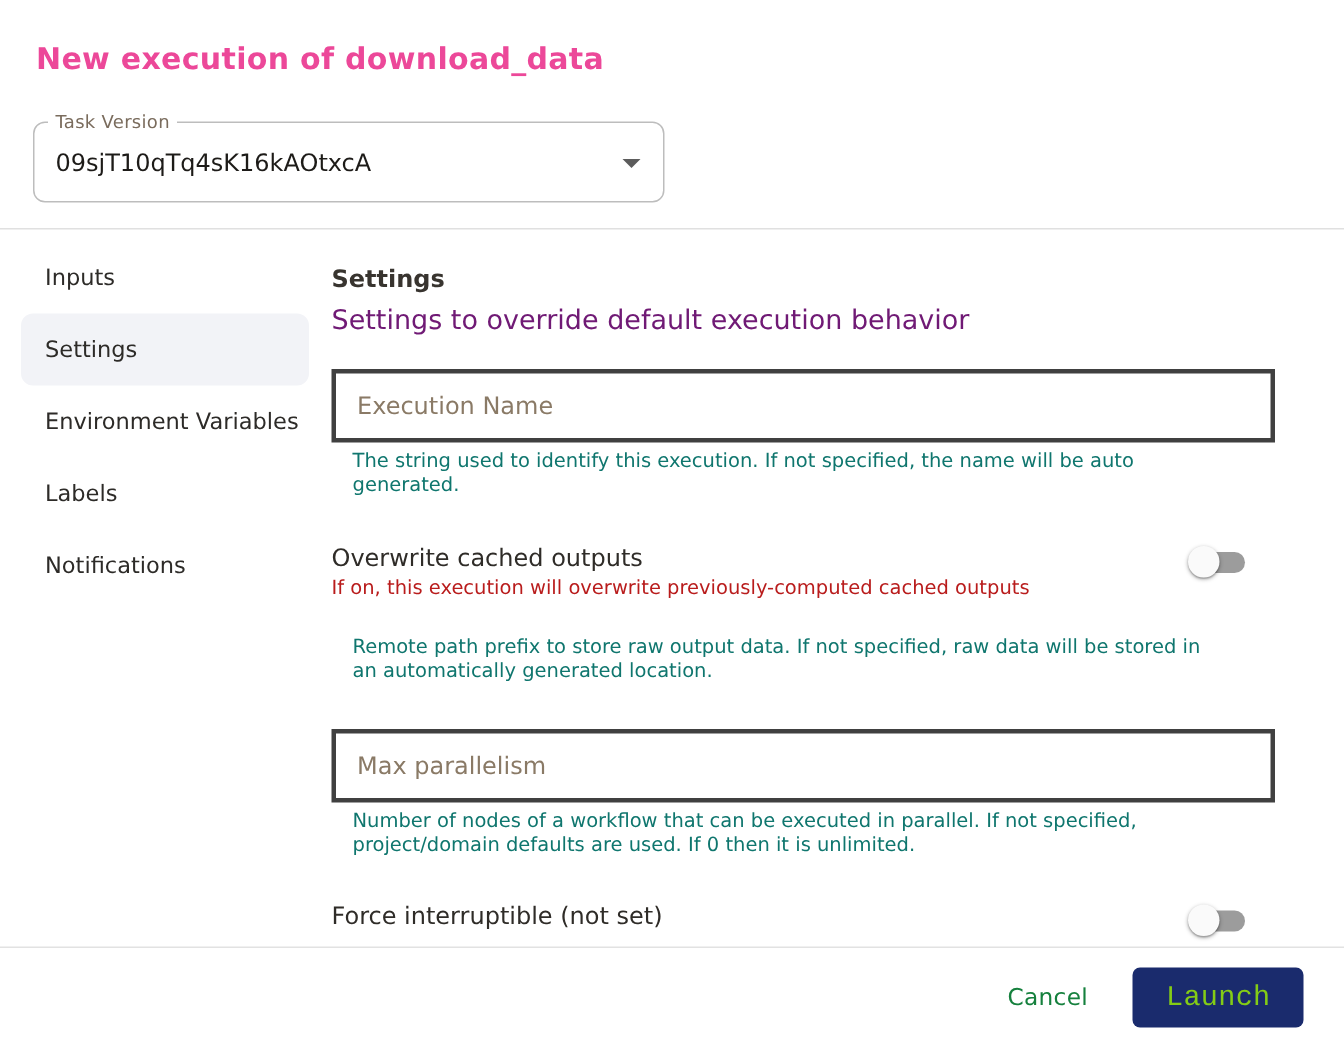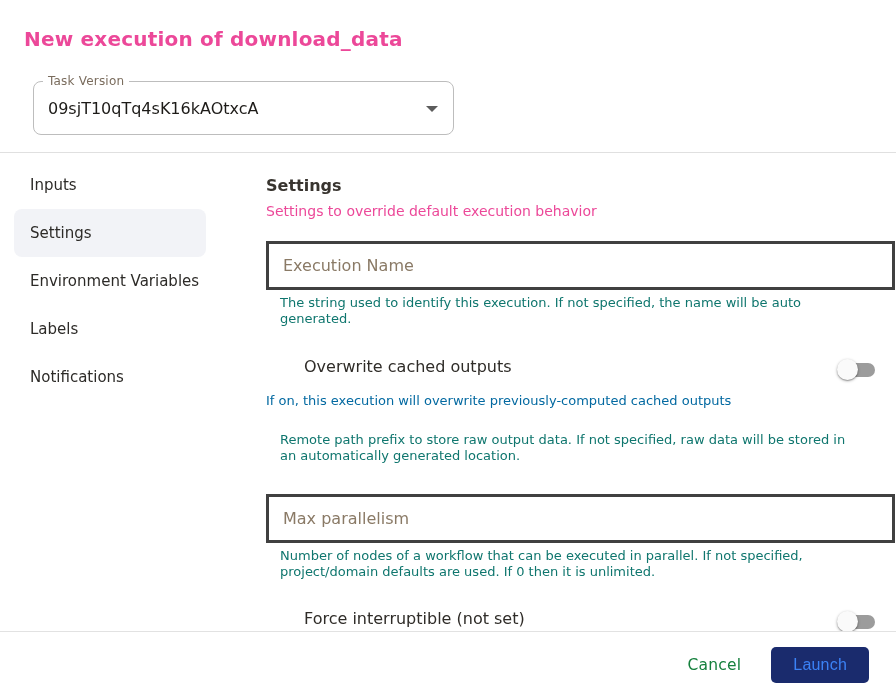--- a/index.html
+++ b/index.html
@@ -15,69 +15,68 @@
   
   .dialog-header { position:relative; height:153px; border-bottom:1px solid #e0e0e0; }
   .dialog-title {
     position:absolute; left:24px; top:27px;
     font-size:20px; font-weight:700; color:#ec4899; letter-spacing:.2px;
   }
   .version-select {
     position:absolute; left:22px; top:81px; width:421px; height:54px;
     border:1px solid #bdbdbd; border-radius:8px; background:#fff;
     cursor:pointer;
-    margin-left:11px;
   }
   .version-select .floating-label {
     position:absolute; top:-8px; left:9px; padding:0 5px;
     background:#fff; font-size:12px; color:#7a6c5d; letter-spacing:.2px;
   }
   .version-select .select-value {
     position:absolute; left:14px; top:0; height:100%;
     display:flex; align-items:center;
     font-size:16px; color:#1d1b18;
   }
   .arrow-down {
     position:absolute; right:15px; top:50%; margin-top:-2px;
     width:0; height:0;
     border-left:6px solid transparent; border-right:6px solid transparent;
     border-top:6px solid #5c5c5c;
   }
 
   
-  .dialog-body { display:flex;gap:45px; }
+  .dialog-body { display:flex; }
   .sidebar { width:221px; padding-top:8px; flex:0 0 221px; }
   .nav-item {
     height:48px; margin:0 15px 0 14px; padding-left:16px;
     display:flex; align-items:center;
     font-size:15px; color:#2d2b28; border-radius:8px; cursor:pointer;
   }
   .nav-item.selected { background:#f2f3f7; }
 
   .main { width:629px; padding-top:23px; }
   .section-heading { font-size:16px; font-weight:700; color:#38342f; }
-  .section-sub { margin-top:8px; font-size:14px; color:#ec4899; }
+  .section-sub { margin-top:8px; font-size:18px; color:#701a75; }
 
   .text-field { margin-top:22px; }
   .text-field input {
     width:629px; height:49px;
     border:3px solid #404040; border-radius:0;
     padding:0 14px; font-size:16px; color:#1d1b18; background:#fff;
     font-family:inherit; outline:none;
   }
   .text-field input::placeholder { color:#8a7a66; opacity:1; }
   .helper-text {
     margin:5px 14px 0; font-size:13px; line-height:16px;
     color:#0f766e; max-width:572px;
   }
 
   .toggle-row { margin-top:30px; display:flex; justify-content:space-between; }
   .toggle-row .toggle-texts { max-width:560px; }
-  .toggle-label { font-size:16px; color:#2f2c28;margin-left:38px; }
-  .toggle-desc { margin-top:17px; font-size:13px; color:#0369a1; }
+  .toggle-label { font-size:16px; color:#2f2c28; }
+  .toggle-desc { margin-top:4px; font-size:13px; color:#b91c1c; }
 
   
   .switch { position:relative; width:38px; height:22px; margin:2px 20px 0 0; cursor:pointer; flex:0 0 auto; }
   .switch .track {
     position:absolute; right:0; top:4px; width:31px; height:14px;
     background:#9c9c9c; border-radius:7px;
   }
   .switch .thumb {
     position:absolute; left:0; top:0; width:21px; height:21px;
     background:#fafafa; border-radius:50%;
@@ -93,22 +92,22 @@
     display:flex; align-items:center; justify-content:flex-end;
     gap:30px; padding-right:27px; z-index:5;
   }
   .cancel-button {
     background:none; border:none; cursor:pointer;
     font-size:15.5px; font-weight:500; color:#15803d;
     font-family:inherit; letter-spacing:.2px;
   }
   .launch-button {
     background:#1a2b6d; border:none; cursor:pointer;
-    color:#3b82f6; font-size:16px; font-weight:500;
-    padding:9px 22px; border-radius:5px; font-family:Liberation Sans, sans-serif; letter-spacing:.2px;
+    color:#84cc16; font-size:19px; font-weight:500;
+    padding:9px 22px; border-radius:5px; font-family:Liberation Mono, monospace; letter-spacing:.2px;
   }
 </style>
 </head>
 <body>
 
 <div class="dialog-header">
   <div class="dialog-title">New execution of download_data</div>
 
   <div class="version-select">
     <span class="floating-label">Task Version</span>

